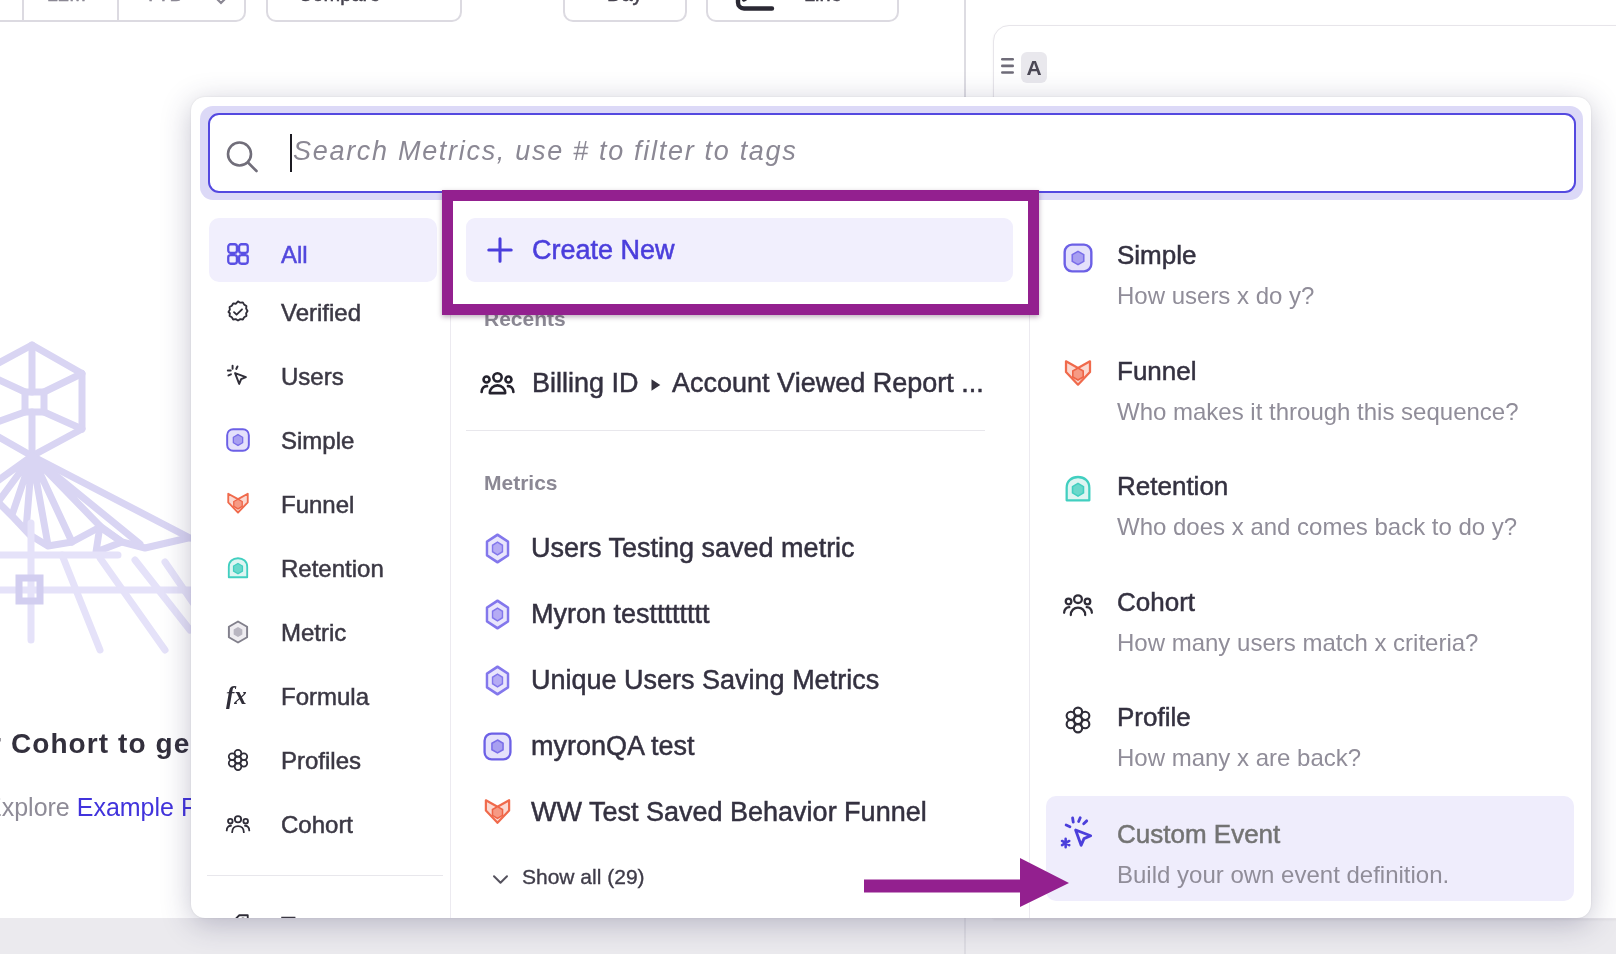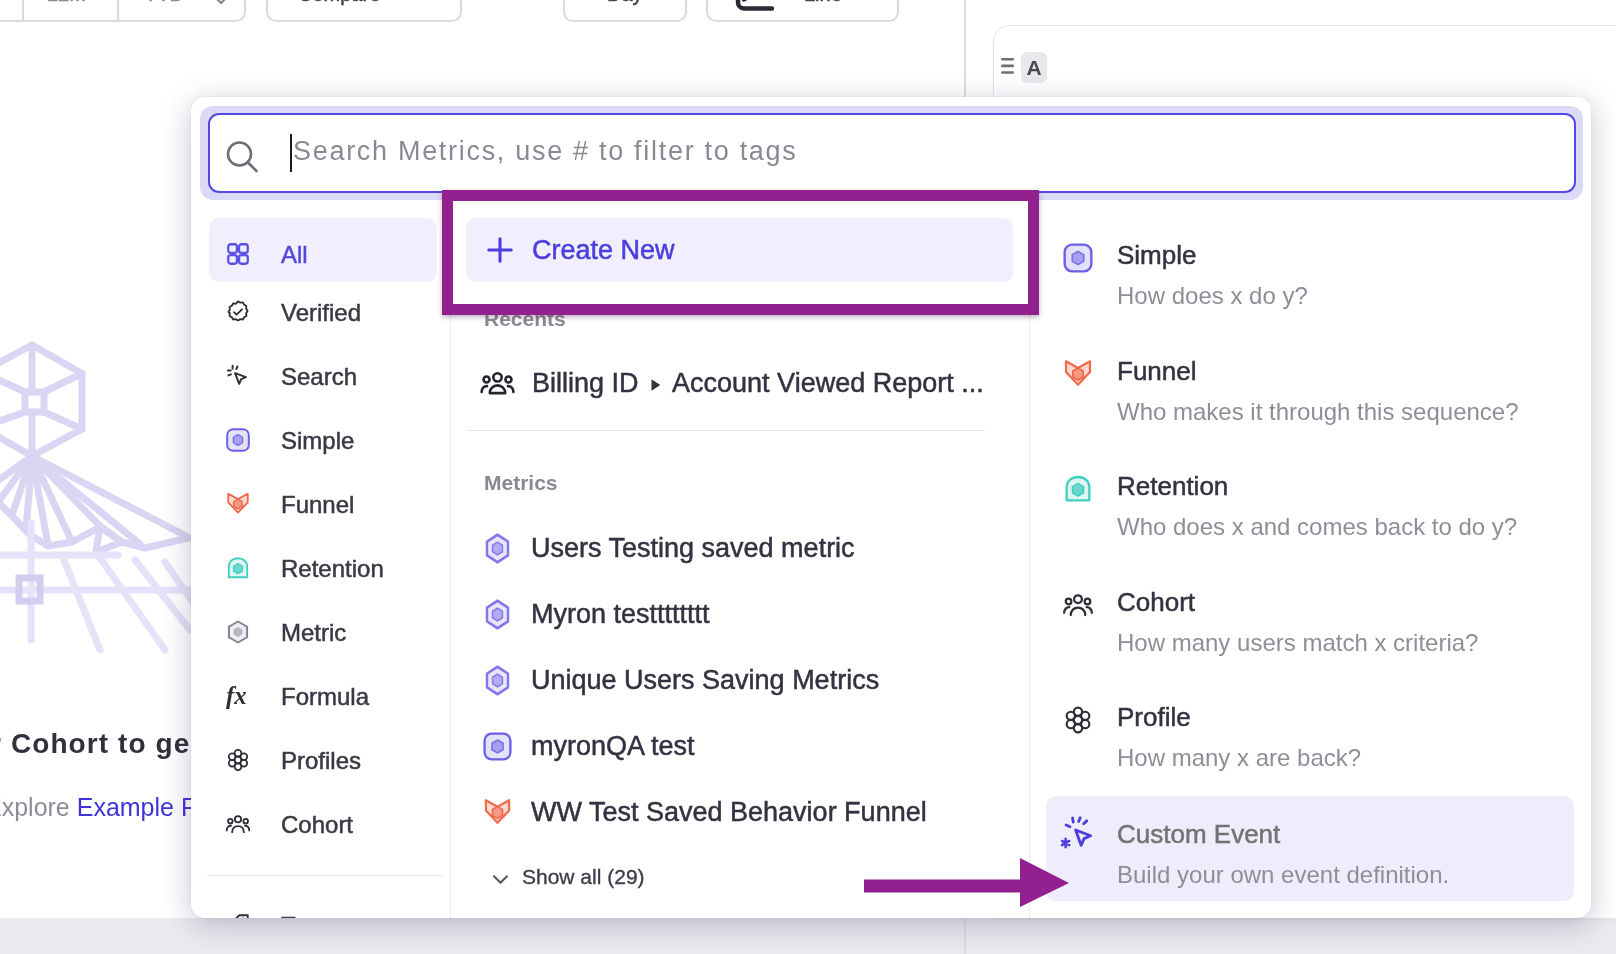--- a/index.html
+++ b/index.html
@@ -22,21 +22,21 @@
   .smcard { position:absolute; left:993px; top:25px; width:700px; height:894px; background:#fff;
     border:1px solid #e7e5ea; border-top-left-radius:16px; box-shadow:0 1px 3px rgba(0,0,0,.05); }
   .smpill { position:absolute; left:60px; top:9px; width:537px; height:63px; background:#e4e2fa;
     border-radius:10px; }
   .smpill span { position:absolute; left:14px; top:14px; font-size:28px; -webkit-text-stroke:0.6px currentColor; color:#5044d4; }
   .achip { position:absolute; left:27px; top:26px; width:26px; height:31px; background:#e9e8ed;
     border-radius:6px; text-align:center; line-height:31px; font-size:21px; font-weight:700; color:#4b4855; }
   
   #panel { position:absolute; left:191px; top:97px; width:1400px; height:821px; background:#fff;
     border-radius:14px; box-shadow:0 6px 30px rgba(50,45,90,.28), 0 0 2px rgba(0,0,0,.10); overflow:hidden; }
-  #halo { position:absolute; left:9px; top:9px; width:1383px; height:94px; background:#dcd9f7; border-radius:13px; }
+  #halo { position:absolute; left:9px; top:9px; width:1383px; height:94px; background:#dcd9f7; border-radius:13px;font-style:italic; }
   #search { position:absolute; left:8px; top:7px; width:1368px; height:80px; background:#fff;
     border:2px solid #5449e0; border-radius:11px; }
   .caret { position:absolute; left:80px; top:19px; width:2px; height:38px; background:#1c1b22; }
   .ph { position:absolute; left:83px; top:21px; font-size:27px; letter-spacing:1.7px; color:#8b8894; }
   .coldiv { position:absolute; top:103px; width:1px; height:718px; background:#eceaf0; }
   
   .srow { position:absolute; left:18px; width:228px; height:60px; display:flex; align-items:center; }
   .srow svg { margin-left:16px; flex:none; }
   .srow .tx { margin-left:30px; position:relative; top:1px; font-size:24px; -webkit-text-stroke:0.5px currentColor; color:#3b3844; white-space:nowrap; }
   .sel { background:#f1effd; border-radius:10px; }
@@ -147,21 +147,21 @@
             <path d="M12 2.2l2.1 1.2 2.4-.3 1.2 2.1 2.1 1.2-.3 2.4 1.3 2.2-1.3 2.2.3 2.4-2.1 1.2-1.2 2.1-2.4-.3-2.1 1.3-2.1-1.3-2.4.3-1.2-2.1-2.1-1.2.3-2.4L3.2 12l1.3-2.2-.3-2.4 2.1-1.2 1.2-2.1 2.4.3z" stroke-linejoin="round"></path>
             <path d="M8.3 12.1l2.4 2.4 5-5" stroke-linecap="round" stroke-linejoin="round"></path>
           </svg>
         <div class="tx">Verified</div>
       </div>
       <div class="srow" style="top:249px;">
         <svg width="26" height="26" viewBox="0 0 24 24" fill="none" stroke="#302e39" stroke-width="1.8">
             <path d="M9.3 9.3l10 3.8-4.4 1.8-1.8 4.4z" stroke-linejoin="round"></path>
             <path d="M7 2.6v2.7M2.6 7h2.7M11.5 3.2l-1.1 2.3M3.2 11.5l2.3-1.1" stroke-linecap="round"></path>
           </svg>
-        <div class="tx">Search</div>
+        <div class="tx">Users</div>
       </div>
       <div class="srow" style="top:313px;">
         <svg width="26" height="26" viewBox="0 0 24 24">
             <rect x="2" y="2" width="20" height="20" rx="5.5" fill="#e4e1fb" stroke="#6c60e6" stroke-width="1.8"></rect>
             <path d="M12 7l4.3 2.5v5L12 17l-4.3-2.5v-5z" fill="#a89ff1" stroke="#7a6ee9" stroke-width="1.2"></path>
           </svg>
         <div class="tx">Simple</div>
       </div>
       <div class="srow" style="top:377px;">
         <svg width="26" height="26" viewBox="0 0 24 24">
@@ -287,21 +287,21 @@
       </div>
     </div>
 
     <div id="right">
       <div class="rrow" style="top:143px;">
         <svg class="ic" width="32" height="32" viewBox="0 0 24 24">
             <rect x="2" y="2" width="20" height="20" rx="5.5" fill="#e4e1fb" stroke="#6c60e6" stroke-width="1.8"></rect>
             <path d="M12 7l4.3 2.5v5L12 17l-4.3-2.5v-5z" fill="#a89ff1" stroke="#7a6ee9" stroke-width="1.2"></path>
           </svg>
         <div class="t1">Simple</div>
-        <div class="t2">How does x do y?</div>
+        <div class="t2">How users x do y?</div>
       </div>
       <div class="rrow" style="top:259px;">
         <svg class="ic" width="32" height="32" viewBox="0 0 24 24">
             <path d="M3 2.5l9 5 9-5v8L12 20l-9-9.5z" fill="#fbd9d1" stroke="#f06a4c" stroke-width="1.7" stroke-linejoin="round"></path>
             <path d="M12 7.5l3.9 2.2v4.5L12 16.5l-3.9-2.3V9.7z" fill="#f69a84" stroke="#ef6446" stroke-width="1.2"></path>
           </svg>
         <div class="t1">Funnel</div>
         <div class="t2">Who makes it through this sequence?</div>
       </div>
       <div class="rrow" style="top:374px;">

